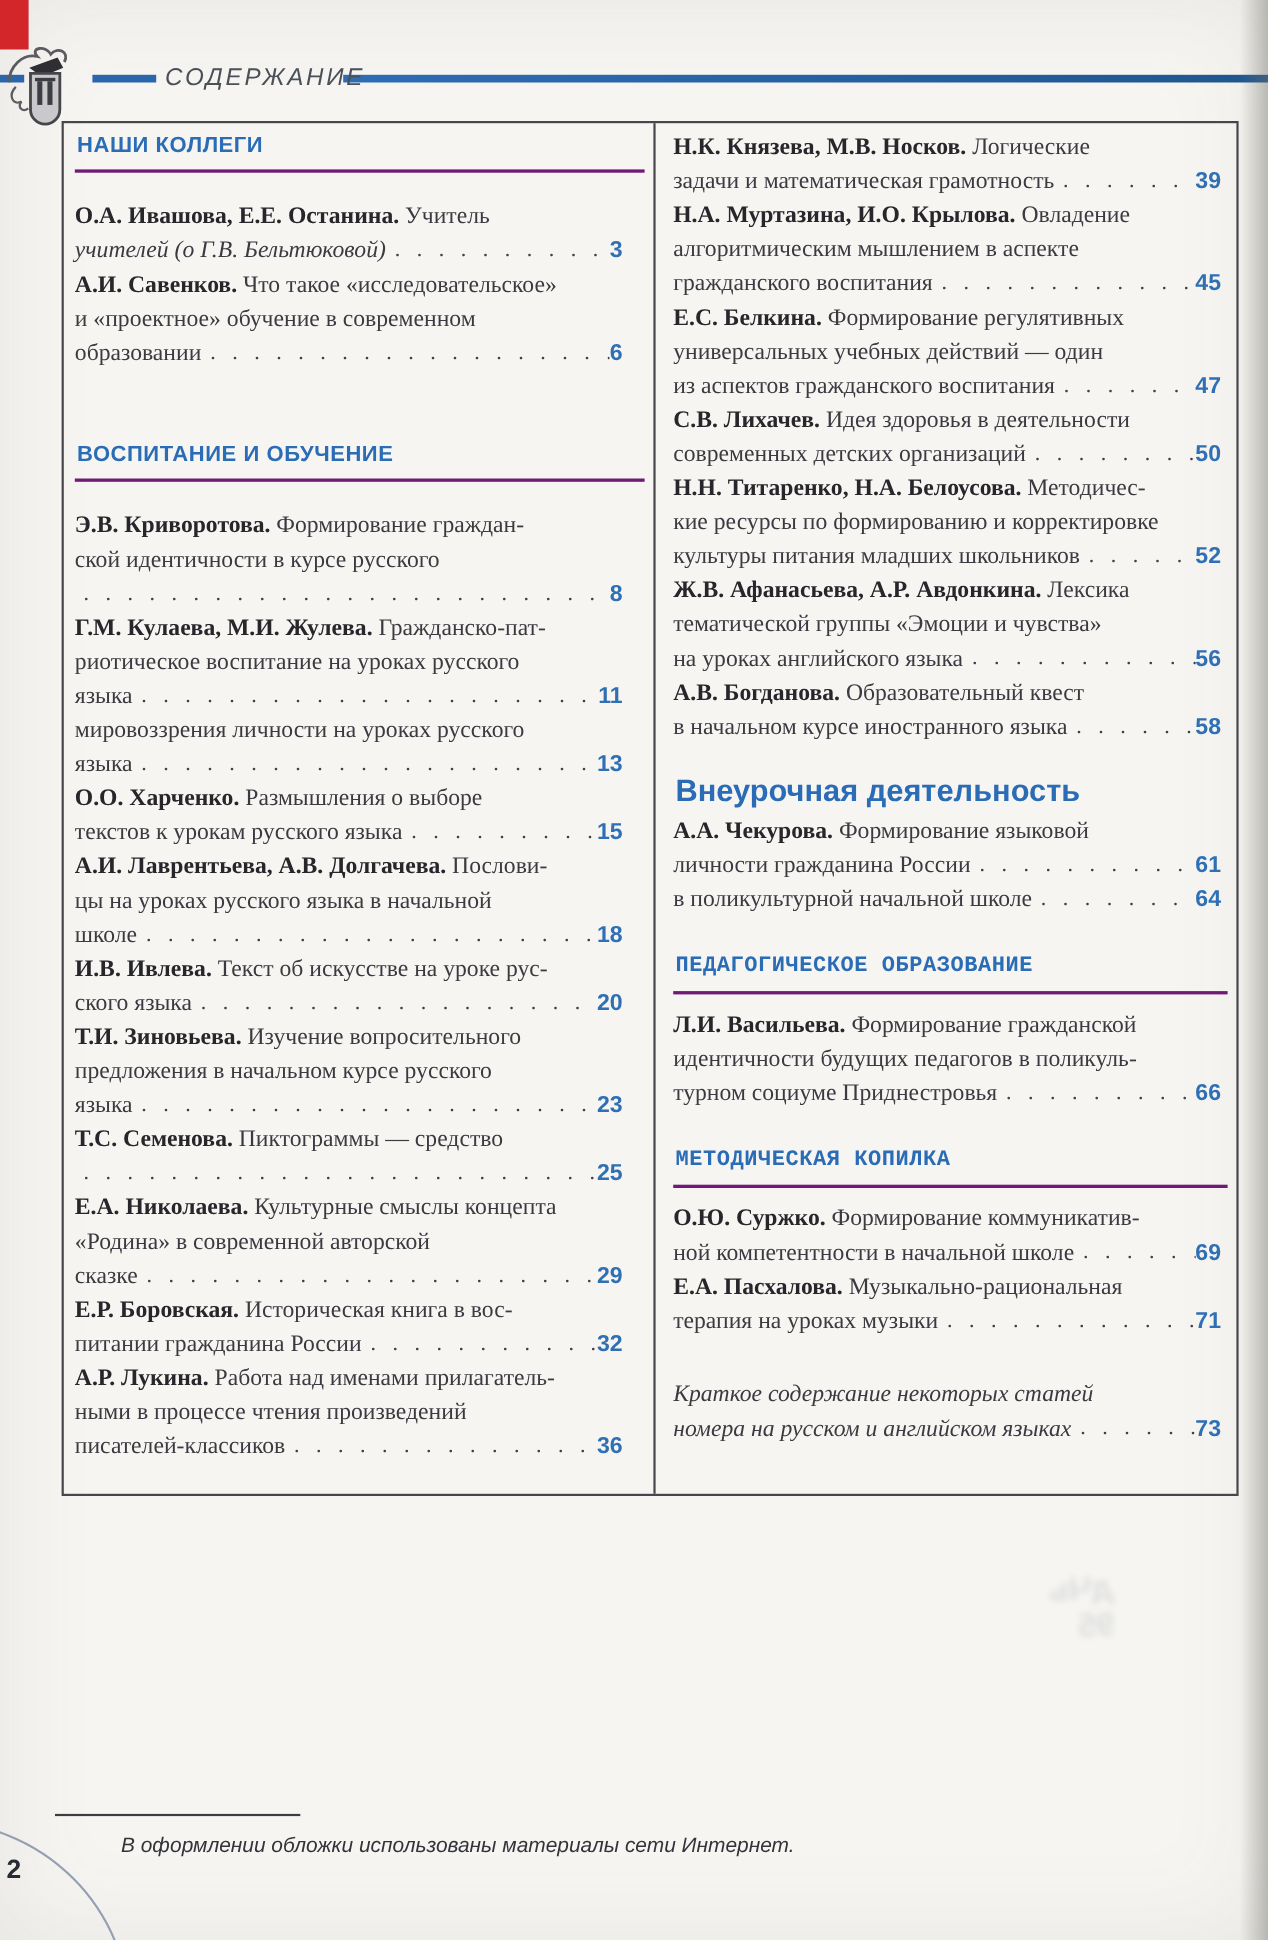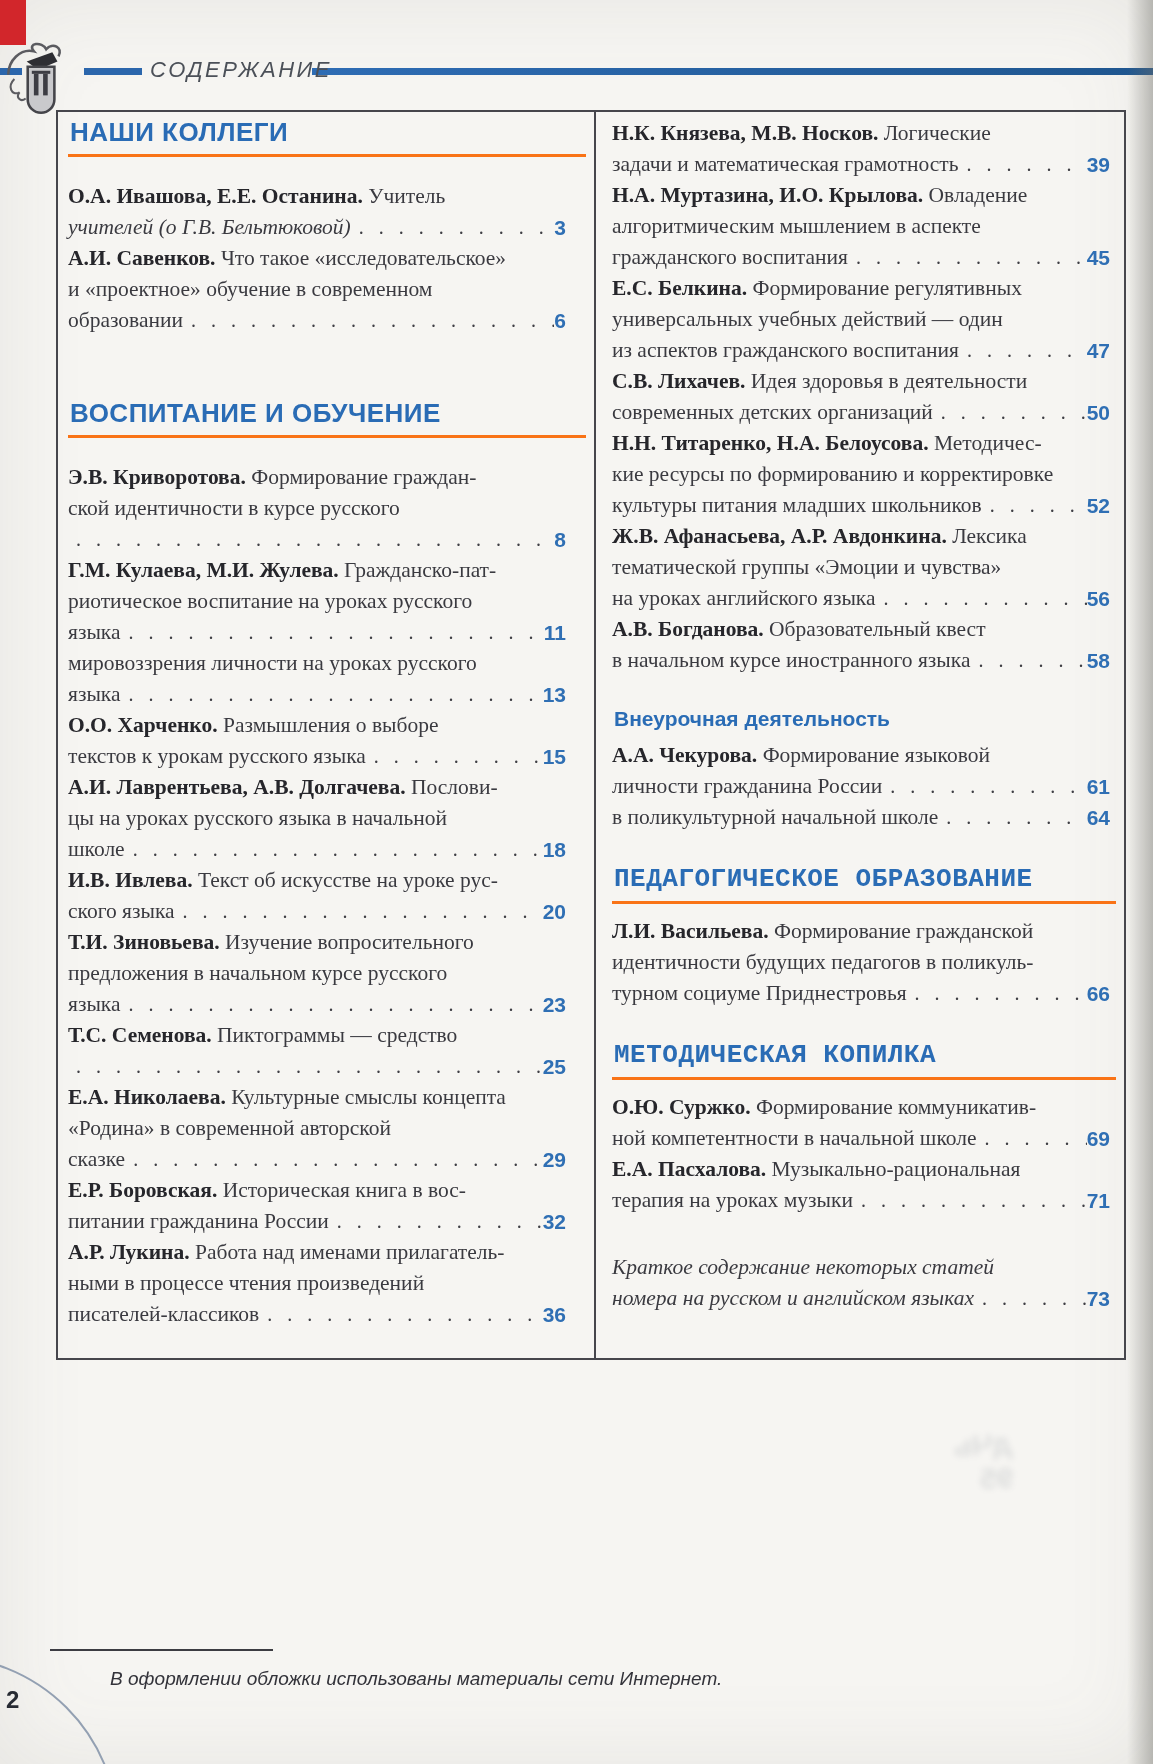--- a/index.html
+++ b/index.html
@@ -31,26 +31,26 @@
   .col-left{left:0;width:536px;padding:0 28px 0 10px;}
   .col-right{left:538px;right:0;padding:6px 14px 0 16px;}
   .sec{margin:0;}
   .col-left .sec + .sec{margin-top:57px;}
   .col-right .sec:nth-child(2){margin-top:30px;}
   .col-right .sec:nth-child(3){margin-top:24px;}
   .col-right .sec:nth-child(4){margin-top:24px;}
   .col-right .sec:nth-child(5){margin-top:36px;}
   .sec-h{font-family:"Liberation Sans",sans-serif;font-weight:700;color:#2a6cb5;}
   .sec-h.major{
-    font-size:26px;line-height:28px;letter-spacing:.5px;
-    padding:6px 0 8px 2px;border-bottom:3px solid #f97316;
+    font-size:20px;line-height:28px;letter-spacing:.5px;
+    padding:6px 0 8px 2px;border-bottom:3px solid #701a75;
   }
   .col-left .sec-h.major{margin:0 -20px 24px 0;}
   .col-right .sec-h.major{margin:0 -6px 12px 0;padding-top:8px;font-family:Liberation Mono, monospace;}
-  .sec-h.minor{font-size:21px;line-height:26px;margin:0 0 8px 2px;}
+  .sec-h.minor{font-size:28px;line-height:26px;margin:0 0 8px 2px;}
   .entry{font-size:21.5px;line-height:31px;color:#3a3a40;}
   .entry.it .t{font-style:italic;}
   .author{font-weight:700;color:#26262b;}
   .t{white-space:nowrap;}
   .t.it{font-style:italic;}
   .tline.last{display:flex;align-items:flex-start;}
   .leader{
     flex:1 1 0;min-width:0;overflow:hidden;white-space:nowrap;
     letter-spacing:5px;padding:0 3px 0 8px;font-size:20px;color:#3f3f45;
   }

